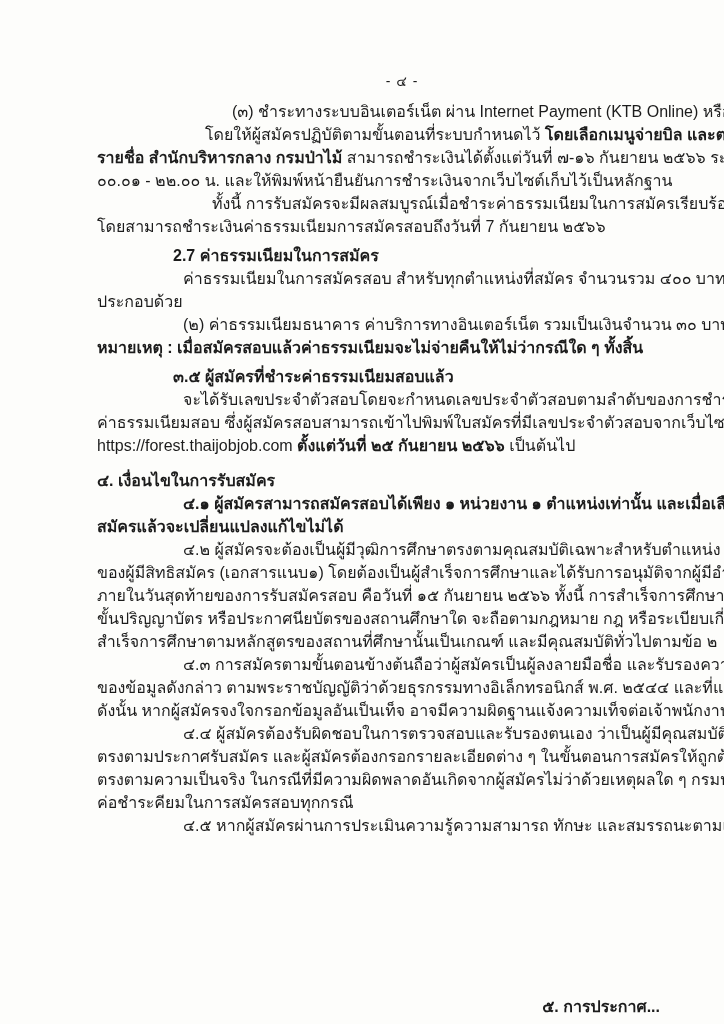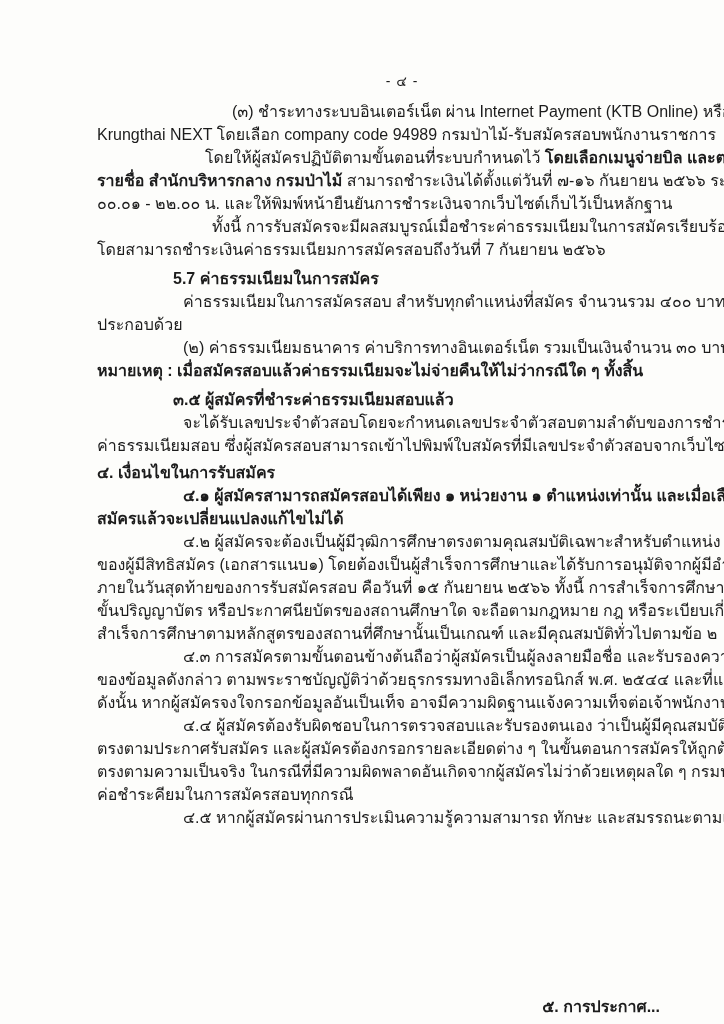--- a/index.html
+++ b/index.html
@@ -31,50 +31,50 @@
     line-height: 23px;
   }
   .line { white-space: nowrap; }
   .b { font-weight: bold; }
   .ind1 { padding-left: 76px; }   
   .ind2 { padding-left: 86px; }   
   .ind3 { padding-left: 108px; }  
   .ind4 { padding-left: 115px; }  
   .ind5 { padding-left: 135px; }  
   .gap  { margin-top: 6px; }
-  .gap2 { margin-top: 4px; }
+  .gap2 { margin-top: 12px; }
   .footer-note {
     position: absolute;
     top: 994px;
     right: 64px;
     font-size: 16px;
     font-weight: bold;
   }
 </style>
 </head>
 <body>
 
 <div class="page">
   <div class="pagenum">- ๔ -</div>
   <div class="content">
       <div class="line ind5"><span>(๓) ชำระทางระบบอินเตอร์เน็ต ผ่าน Internet Payment (KTB Online) หรือ</span></div>
-      <div class="line"><span>Krungthai NEXT โดยเลือก company code 94989 กรมป่าไม้-รับสมัครสอบพนักงานราชการ</span></div>
       <div class="line ind3"><span>โดยให้ผู้สมัครปฏิบัติตามขั้นตอนที่ระบบกำหนดไว้ </span><span class="b">โดยเลือกเมนูจ่ายบิล และตรวจสอบ</span></div>
       <div class="line"><span class="b">รายชื่อ สำนักบริหารกลาง กรมป่าไม้</span><span> สามารถชำระเงินได้ตั้งแต่วันที่ ๗-๑๖ กันยายน ๒๕๖๖ ระหว่างเวลา</span></div>
       <div class="line"><span>๐๐.๐๑ -  ๒๒.๐๐ น. และให้พิมพ์หน้ายืนยันการชำระเงินจากเว็บไซต์เก็บไว้เป็นหลักฐาน</span></div>
       <div class="line ind4"><span>ทั้งนี้ การรับสมัครจะมีผลสมบูรณ์เมื่อชำระค่าธรรมเนียมในการสมัครเรียบร้อยแล้ว</span></div>
       <div class="line"><span>โดยสามารถชำระเงินค่าธรรมเนียมการสมัครสอบถึงวันที่ 7 กันยายน ๒๕๖๖</span></div>
-      <div class="line ind1 gap"><span class="b">5.7 ค่าธรรมเนียมในการสมัคร</span></div>
+      <div class="line ind1 gap"><span class="b">2.7 ค่าธรรมเนียมในการสมัคร</span></div>
       <div class="line ind2"><span>ค่าธรรมเนียมในการสมัครสอบ สำหรับทุกตำแหน่งที่สมัคร จำนวนรวม ๔๐๐ บาท</span></div>
       <div class="line"><span>ประกอบด้วย</span></div>
       <div class="line ind2"><span>(๒) ค่าธรรมเนียมธนาคาร ค่าบริการทางอินเตอร์เน็ต รวมเป็นเงินจำนวน ๓๐ บาท</span></div>
       <div class="line"><span class="b">หมายเหตุ : เมื่อสมัครสอบแล้วค่าธรรมเนียมจะไม่จ่ายคืนให้ไม่ว่ากรณีใด ๆ ทั้งสิ้น</span></div>
       <div class="line ind1 gap"><span class="b">๓.๕ ผู้สมัครที่ชำระค่าธรรมเนียมสอบแล้ว</span></div>
       <div class="line ind2"><span>จะได้รับเลขประจำตัวสอบโดยจะกำหนดเลขประจำตัวสอบตามลำดับของการชำระ</span></div>
       <div class="line"><span>ค่าธรรมเนียมสอบ ซึ่งผู้สมัครสอบสามารถเข้าไปพิมพ์ใบสมัครที่มีเลขประจำตัวสอบจากเว็บไซต์</span></div>
+      <div class="line"><span>https://forest.thaijobjob.com </span><span class="b">ตั้งแต่วันที่ ๒๕ กันยายน ๒๕๖๖</span><span> เป็นต้นไป</span></div>
       <div class="line gap2"><span class="b">๔. เงื่อนไขในการรับสมัคร</span></div>
       <div class="line ind2"><span class="b">๔.๑ ผู้สมัครสามารถสมัครสอบได้เพียง ๑ หน่วยงาน ๑ ตำแหน่งเท่านั้น และเมื่อเลือก</span></div>
       <div class="line"><span class="b">สมัครแล้วจะเปลี่ยนแปลงแก้ไขไม่ได้</span></div>
       <div class="line ind2"><span>๔.๒ ผู้สมัครจะต้องเป็นผู้มีวุฒิการศึกษาตรงตามคุณสมบัติเฉพาะสำหรับตำแหน่ง</span></div>
       <div class="line"><span>ของผู้มีสิทธิสมัคร (เอกสารแนบ๑) โดยต้องเป็นผู้สำเร็จการศึกษาและได้รับการอนุมัติจากผู้มีอำนาจอนุมัติ</span></div>
       <div class="line"><span>ภายในวันสุดท้ายของการรับสมัครสอบ คือวันที่ ๑๕ กันยายน ๒๕๖๖ ทั้งนี้ การสำเร็จการศึกษาตามหลักสูตร</span></div>
       <div class="line"><span>ขั้นปริญญาบัตร หรือประกาศนียบัตรของสถานศึกษาใด จะถือตามกฎหมาย กฎ หรือระเบียบเกี่ยวกับการ</span></div>
       <div class="line"><span>สำเร็จการศึกษาตามหลักสูตรของสถานที่ศึกษานั้นเป็นเกณฑ์ และมีคุณสมบัติทั่วไปตามข้อ ๒</span></div>
       <div class="line ind2"><span>๔.๓ การสมัครตามขั้นตอนข้างต้นถือว่าผู้สมัครเป็นผู้ลงลายมือชื่อ และรับรองความถูกต้อง</span></div>
       <div class="line"><span>ของข้อมูลดังกล่าว ตามพระราชบัญญัติว่าด้วยธุรกรรมทางอิเล็กทรอนิกส์ พ.ศ. ๒๕๔๔ และที่แก้ไขเพิ่มเติม</span></div>

